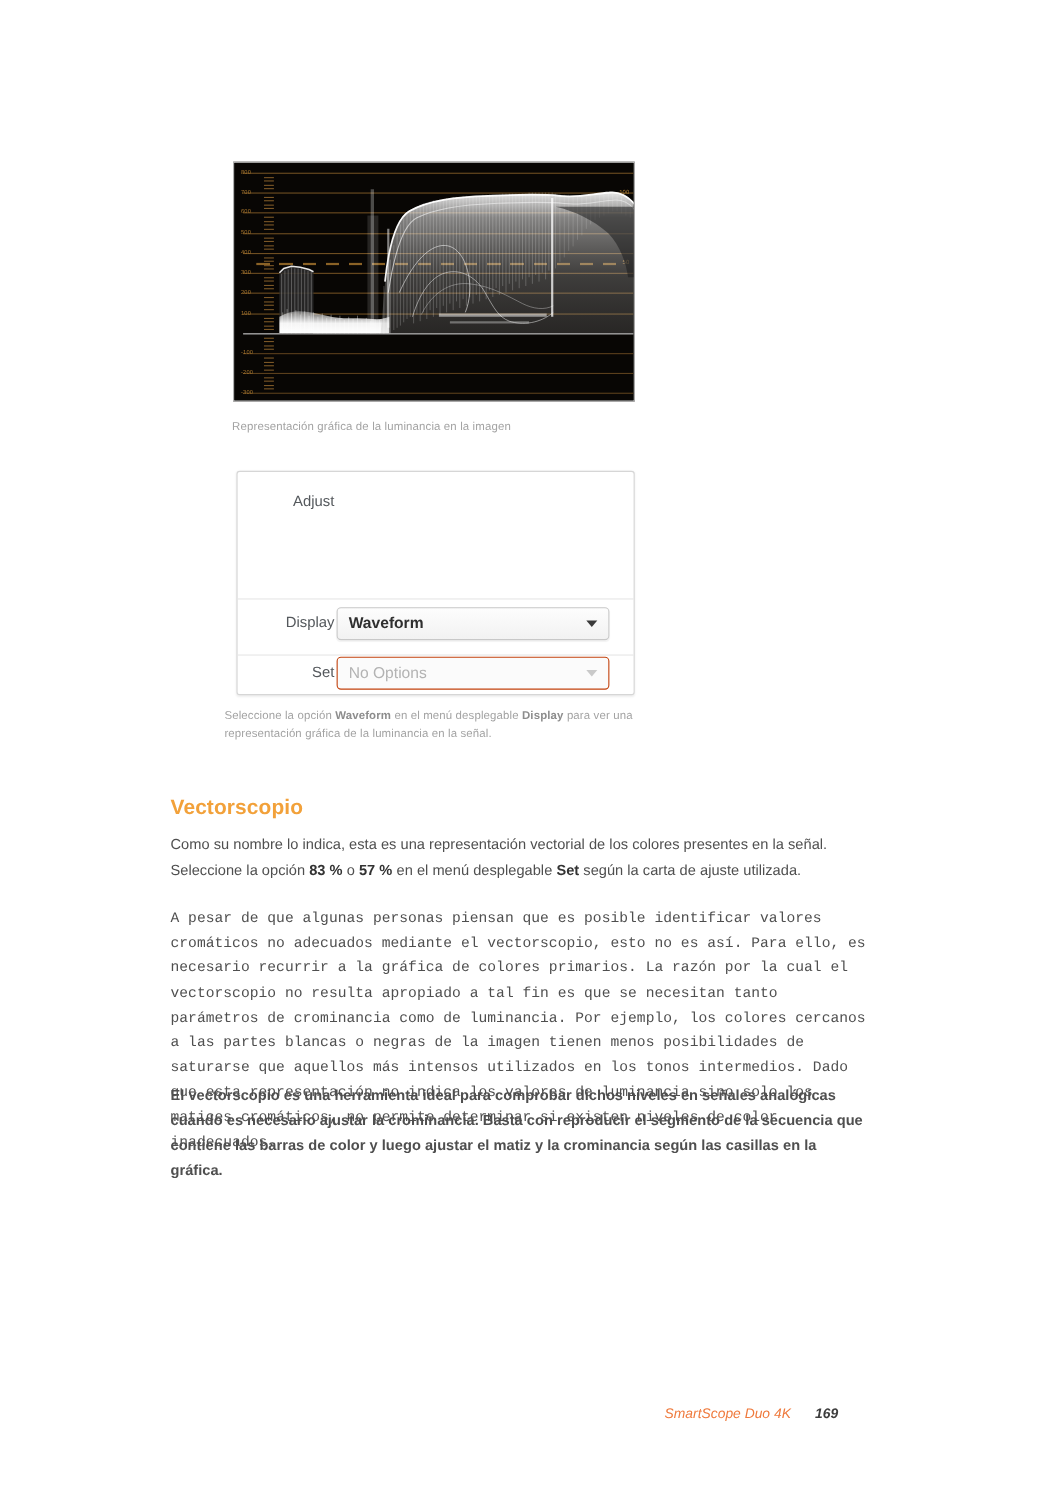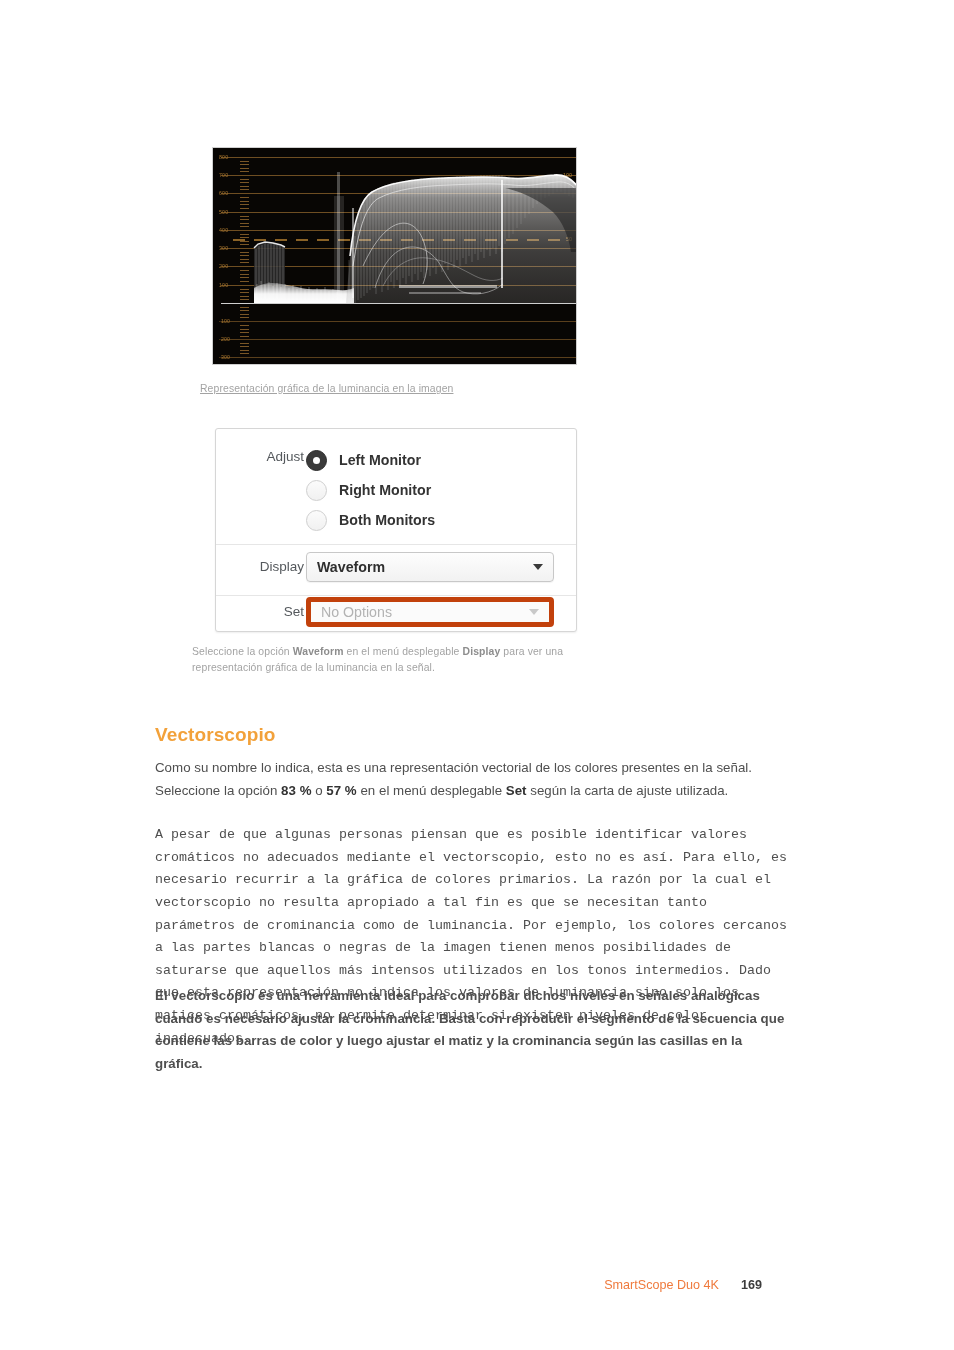--- a/index.html
+++ b/index.html
@@ -99,27 +99,26 @@
   .caption {
     position: absolute;
     font-size: 10.4px;
     color: #a3a3a3;
     line-height: 15.5px;
     font-family: "Liberation Sans", sans-serif;
     letter-spacing: 0.12px;
   }
   .caption b { color: #8d8d8d; font-weight: bold; }
   #caption-waveform {
-    left: 200px;
+    left: 211px;
     top: 381px;
     width: 500px;
-    text-decoration: underline;
   }
   #caption-dialog {
-    left: 192px;
+    left: 204px;
     top: 644px;
     width: 420px;
   }
 
   
   .dialog {
     position: absolute;
     left: 215px;
     top: 428px;
     width: 362px;
@@ -192,21 +191,21 @@
     align-items: center;
     padding: 0 10px;
   }
   .select-box.enabled {
     background: linear-gradient(#fdfdfd, #f2f2f2);
     border: 1px solid #c8c8c8;
     box-shadow: 0 1px 1px rgba(0,0,0,0.05);
   }
   .select-box.disabled {
     background: #fbfbfb;
-    border: 5px solid #c2410c;
+    border: 1px solid #c2410c;
   }
   .select-text {
     font-size: 14.2px;
     font-weight: bold;
     color: #2f2f2f;
     flex: 1;
     font-family: "Liberation Sans", sans-serif;
   }
   .select-text.muted {
     color: #b3b3b3;
@@ -250,20 +249,21 @@
   .footer {
     position: absolute;
     left: 0;
     top: 1278px;
     width: 874px;
     text-align: right;
     padding-right: 112px;
     box-sizing: border-box;
     font-size: 12.6px;
     font-family: "Liberation Sans", sans-serif;
+    font-style: italic;
   }
   .footer-title {
     color: #ef7a3d;
   }
   .footer-page {
     color: #3d3d3d;
     font-weight: bold;
     margin-left: 22px;
   }
 </style>
@@ -515,36 +515,20 @@
   </div>
 
   <div class="caption" id="caption-waveform">Representación gráfica de la luminancia en la imagen</div>
 
   <div class="dialog">
 
     <div style="position:absolute; left:0; top:18px; width:88px; text-align:right; padding-right:0;">
       <span class="dlg-label" style="width:88px; padding-right:0; display:inline-block;">Adjust</span>
     </div>
 
-    <div style="position:absolute; left:88px; top:16px;">
-      <div class="radio-row">
-        <span class="radio-outer on">
-          <span class="radio-dot"></span>
-        </span>
-        <span class="radio-text">Left Monitor</span>
-      </div>
-      <div class="radio-row">
-        <span class="radio-outer off"></span>
-        <span class="radio-text">Right Monitor</span>
-      </div>
-      <div class="radio-row">
-        <span class="radio-outer off"></span>
-        <span class="radio-text">Both Monitors</span>
-      </div>
-    </div>
 
     <div class="dlg-divider" style="top:115px;"></div>
 
     <div style="position:absolute; left:0; top:128px; width:88px; text-align:right;">
       <span class="dlg-label" style="width:88px; padding-right:0; display:inline-block;">Display</span>
     </div>
     <div class="select-box enabled" style="left:90px; top:123px; width:248px;">
       <span class="select-text">Waveform</span>
       <span class="caret"></span>
     </div>

